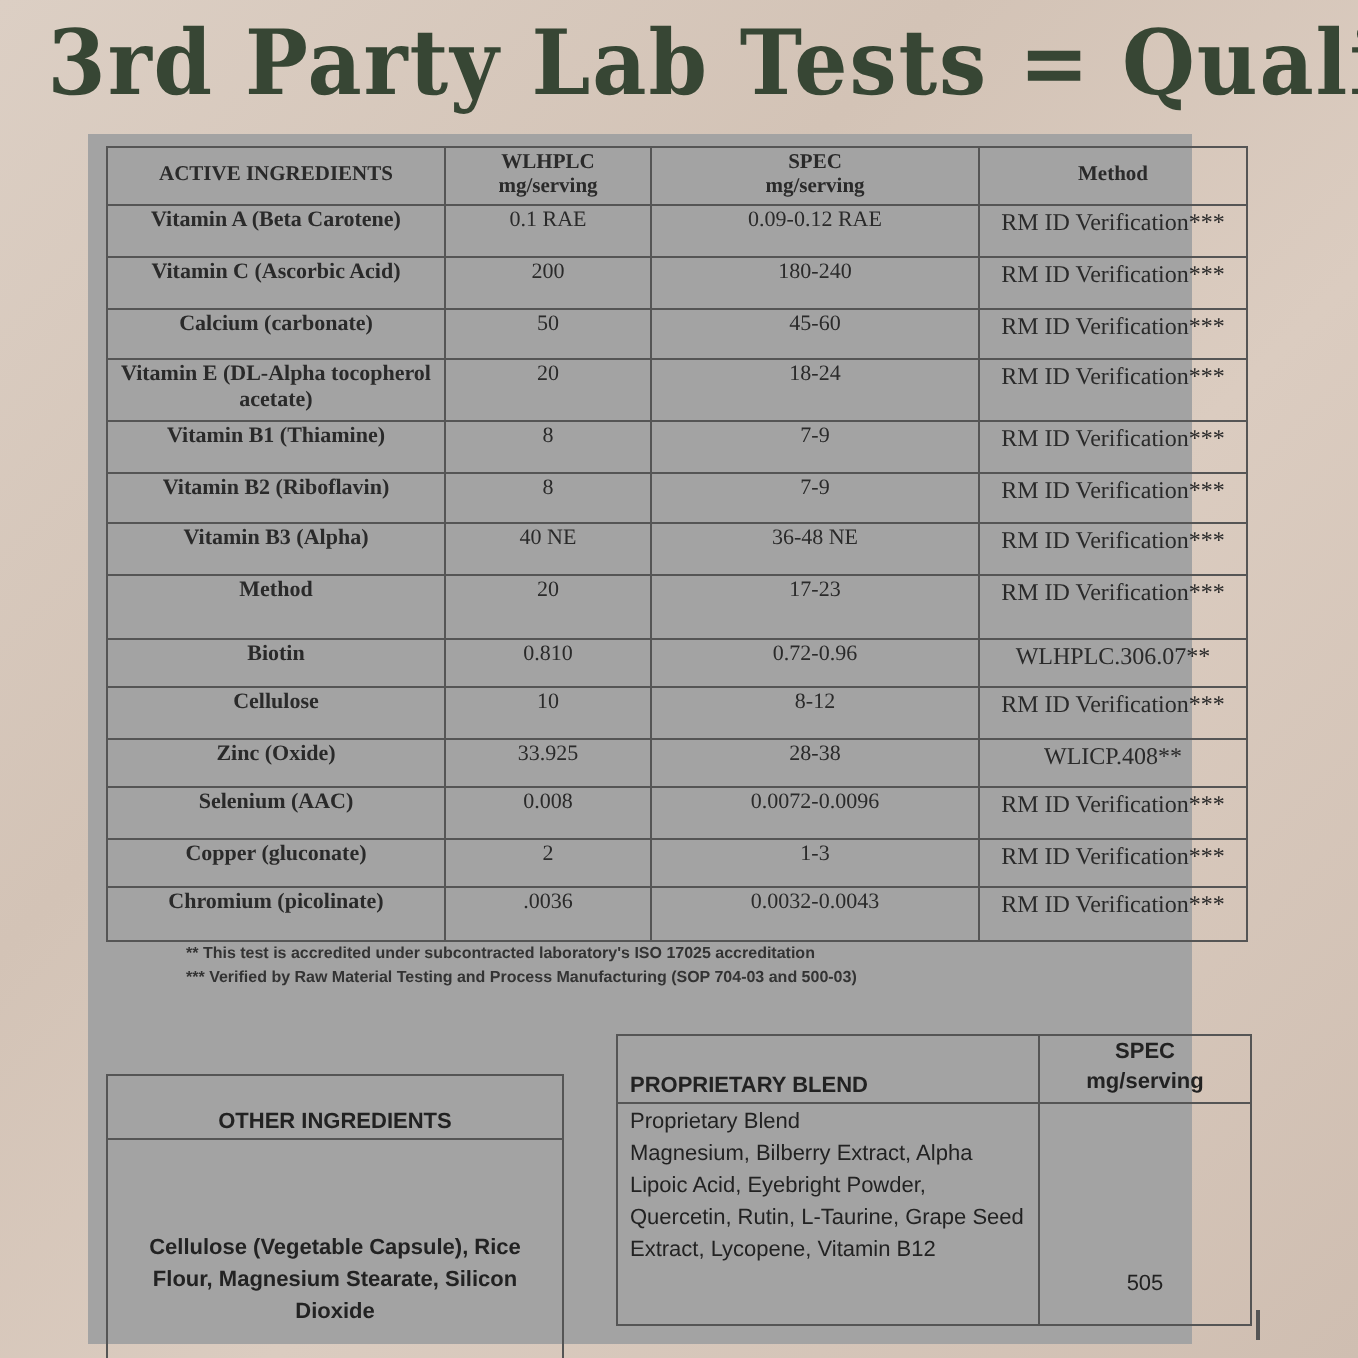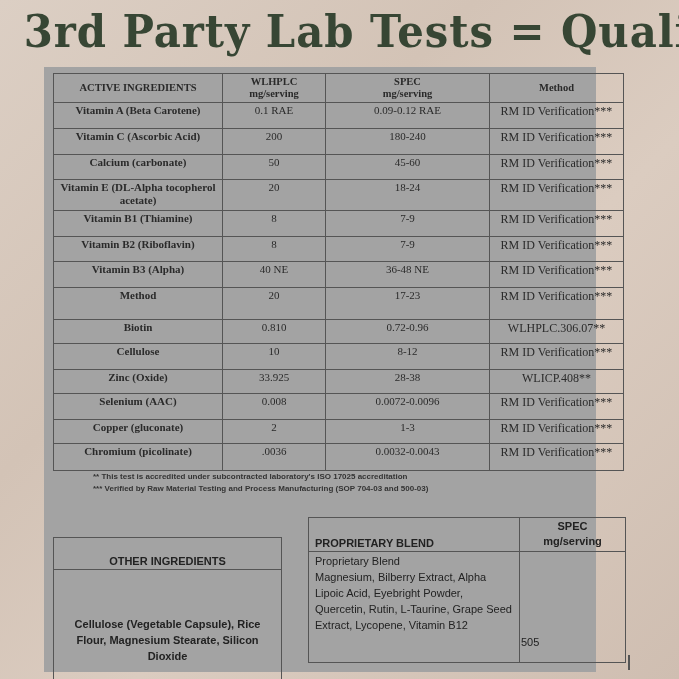--- a/index.html
+++ b/index.html
@@ -177,19 +177,19 @@
       <td style="font-weight:bold; text-align:center; vertical-align:bottom; padding-bottom:2px; line-height:15px">
         <div>SPEC</div>
         <div>mg/serving</div>
       </td>
     </tr>
     <tr>
       <td style="vertical-align:top; padding:1px 6px 12px 6px; line-height:16px">
         <div>Proprietary Blend</div>
         <div>Magnesium, Bilberry Extract, Alpha Lipoic Acid, Eyebright Powder, Quercetin, Rutin, L-Taurine, Grape Seed Extract, Lycopene, Vitamin B12</div>
       </td>
-      <td style="vertical-align:bottom; padding-bottom:14px">505</td>
+      <td style="text-align:center; vertical-align:bottom; padding-bottom:14px">505</td>
     </tr>
   </tbody>
     </table>
 
   <div class="cursor-mark"></div>
 </div>
 
 </body></html>

